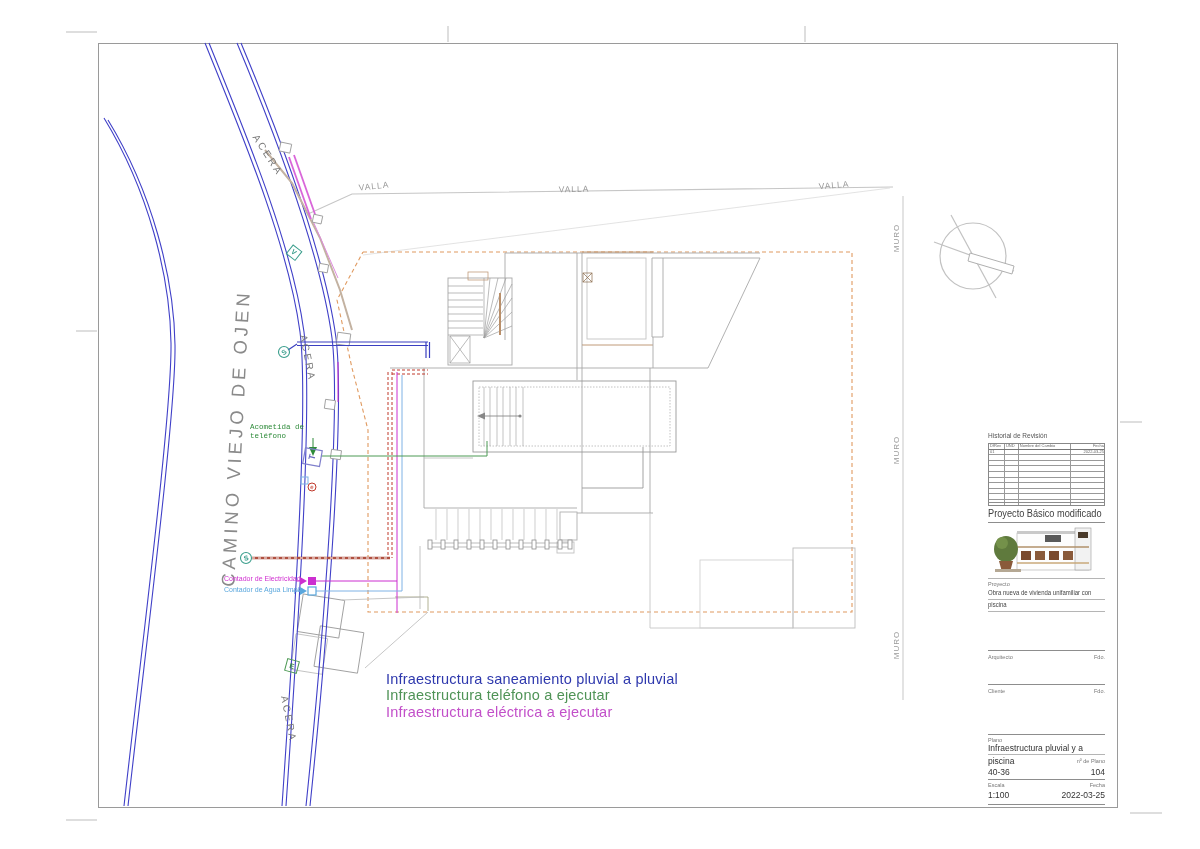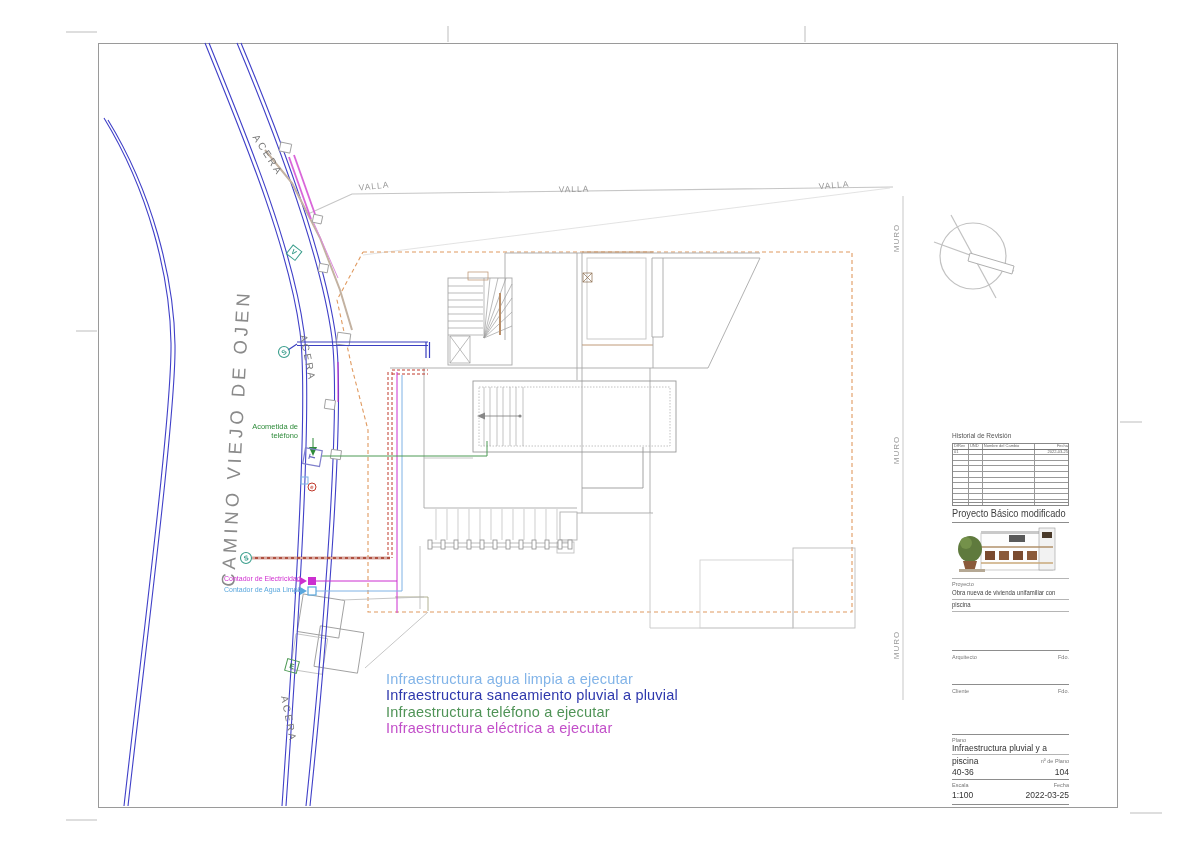--- a/index.html
+++ b/index.html
@@ -8,28 +8,28 @@
   #sheet{position:absolute;left:0;top:0;width:1200px;height:849px;}
   .frame{position:absolute;left:98px;top:43px;width:1020px;height:765px;
          border:1.5px solid #9a9a9a;box-sizing:border-box;}
   svg{position:absolute;left:0;top:0;}
   .lbl{position:absolute;white-space:nowrap;transform-origin:center;}
   .rot{transform:translate(-50%,-50%);}
   .street{font-size:18.5px;letter-spacing:4px;color:#8a8a8a;font-weight:400;}
   .acera{font-size:10px;letter-spacing:2.5px;color:#777;}
   .valla{font-size:8.5px;letter-spacing:1px;color:#9a9a9a;}
   .muro{font-size:8px;letter-spacing:1px;color:#9a9a9a;}
-  .ann-green{font-size:7.5px;color:#2e8b3a;line-height:8.5px;text-align:right;}
+  .ann-green{font-size:7.5px;color:#2e8b3a;line-height:8.5px;text-align:left;font-family:Liberation Mono, monospace;}
   .ann-mag{font-size:7px;color:#d02fd0;}
   .ann-cyan{font-size:7px;color:#5aa7dd;}
   .sym{font-weight:bold;}
   .legend{position:absolute;left:386px;top:671px;}
   .legend div{font-size:14.5px;line-height:16.3px;letter-spacing:.2px;}
   
-  .tb{position:absolute;left:952px;top:430px;width:117px;height:378px;font-size:8px;color:#444;}
+  .tb{position:absolute;left:988px;top:430px;width:117px;height:378px;font-size:8px;color:#444;}
   .tb .abs{position:absolute;left:0;width:117px;}
   .hr{position:absolute;left:0;width:117px;border-top:1px solid #8d8d8d;height:0;}
   .hr.thin{border-top-color:#b5b5b5;}
   .tlabel{font-size:5.5px;color:#777;}
   .tval{font-size:8.5px;color:#333;}
   .rright{position:absolute;right:0;text-align:center;}
   .revtbl{position:absolute;left:0;top:13px;width:117px;border:1px solid #888;
           border-collapse:collapse;box-sizing:border-box;}
   .revtbl .rrow{display:flex;height:4.6px;border-bottom:.5px solid #999;}
   .revtbl .c{box-sizing:border-box;border-right:.5px solid #999;font-size:4px;
@@ -314,21 +314,20 @@
   <div class="lbl ann-cyan" style="left:224px;top:586px;">Contador de Agua Limpia</div>
 
   <div class="lbl rot sym" style="left:284px;top:352px;font-size:7px;color:#3a9e8c;transform:translate(-50%,-50%) rotate(-35deg);">S</div>
   <div class="lbl rot sym" style="left:246px;top:558px;font-size:7px;color:#3a9e8c;transform:translate(-50%,-50%) rotate(-15deg);">S</div>
   <div class="lbl rot sym" style="left:312px;top:457px;font-size:9px;color:#6a6ac0;transform:translate(-50%,-50%) rotate(-75deg);">T</div>
   <div class="lbl rot sym" style="left:294px;top:252px;font-size:7px;color:#3a9e8c;transform:translate(-50%,-50%) rotate(40deg);">V</div>
   <div class="lbl rot sym" style="left:292px;top:666px;font-size:7px;color:#2e8b3a;transform:translate(-50%,-50%) rotate(15deg);">E</div>
   <div class="lbl rot" style="left:312px;top:487px;font-size:6px;color:#c0392b;transform:translate(-50%,-50%) rotate(10deg);">e</div>
 
   <div class="legend">
-    <div style="color: rgb(130, 180, 232);">Infraestructura agua limpia a ejecutar</div>
     <div style="color: rgb(46, 56, 173);">Infraestructura saneamiento pluvial a pluvial</div>
     <div style="color: rgb(79, 147, 86);">Infraestructura teléfono a ejecutar</div>
     <div style="color: rgb(194, 79, 201);">Infraestructura eléctrica a ejecutar</div>
   </div>
 
   <div class="tb">
     <div class="abs" style="top:2px;font-size:6.5px;color:#555;">Historial de Revisión</div>
 
     <div class="revtbl">
       <div class="rrow" style="border-bottom:1px solid #777;">

